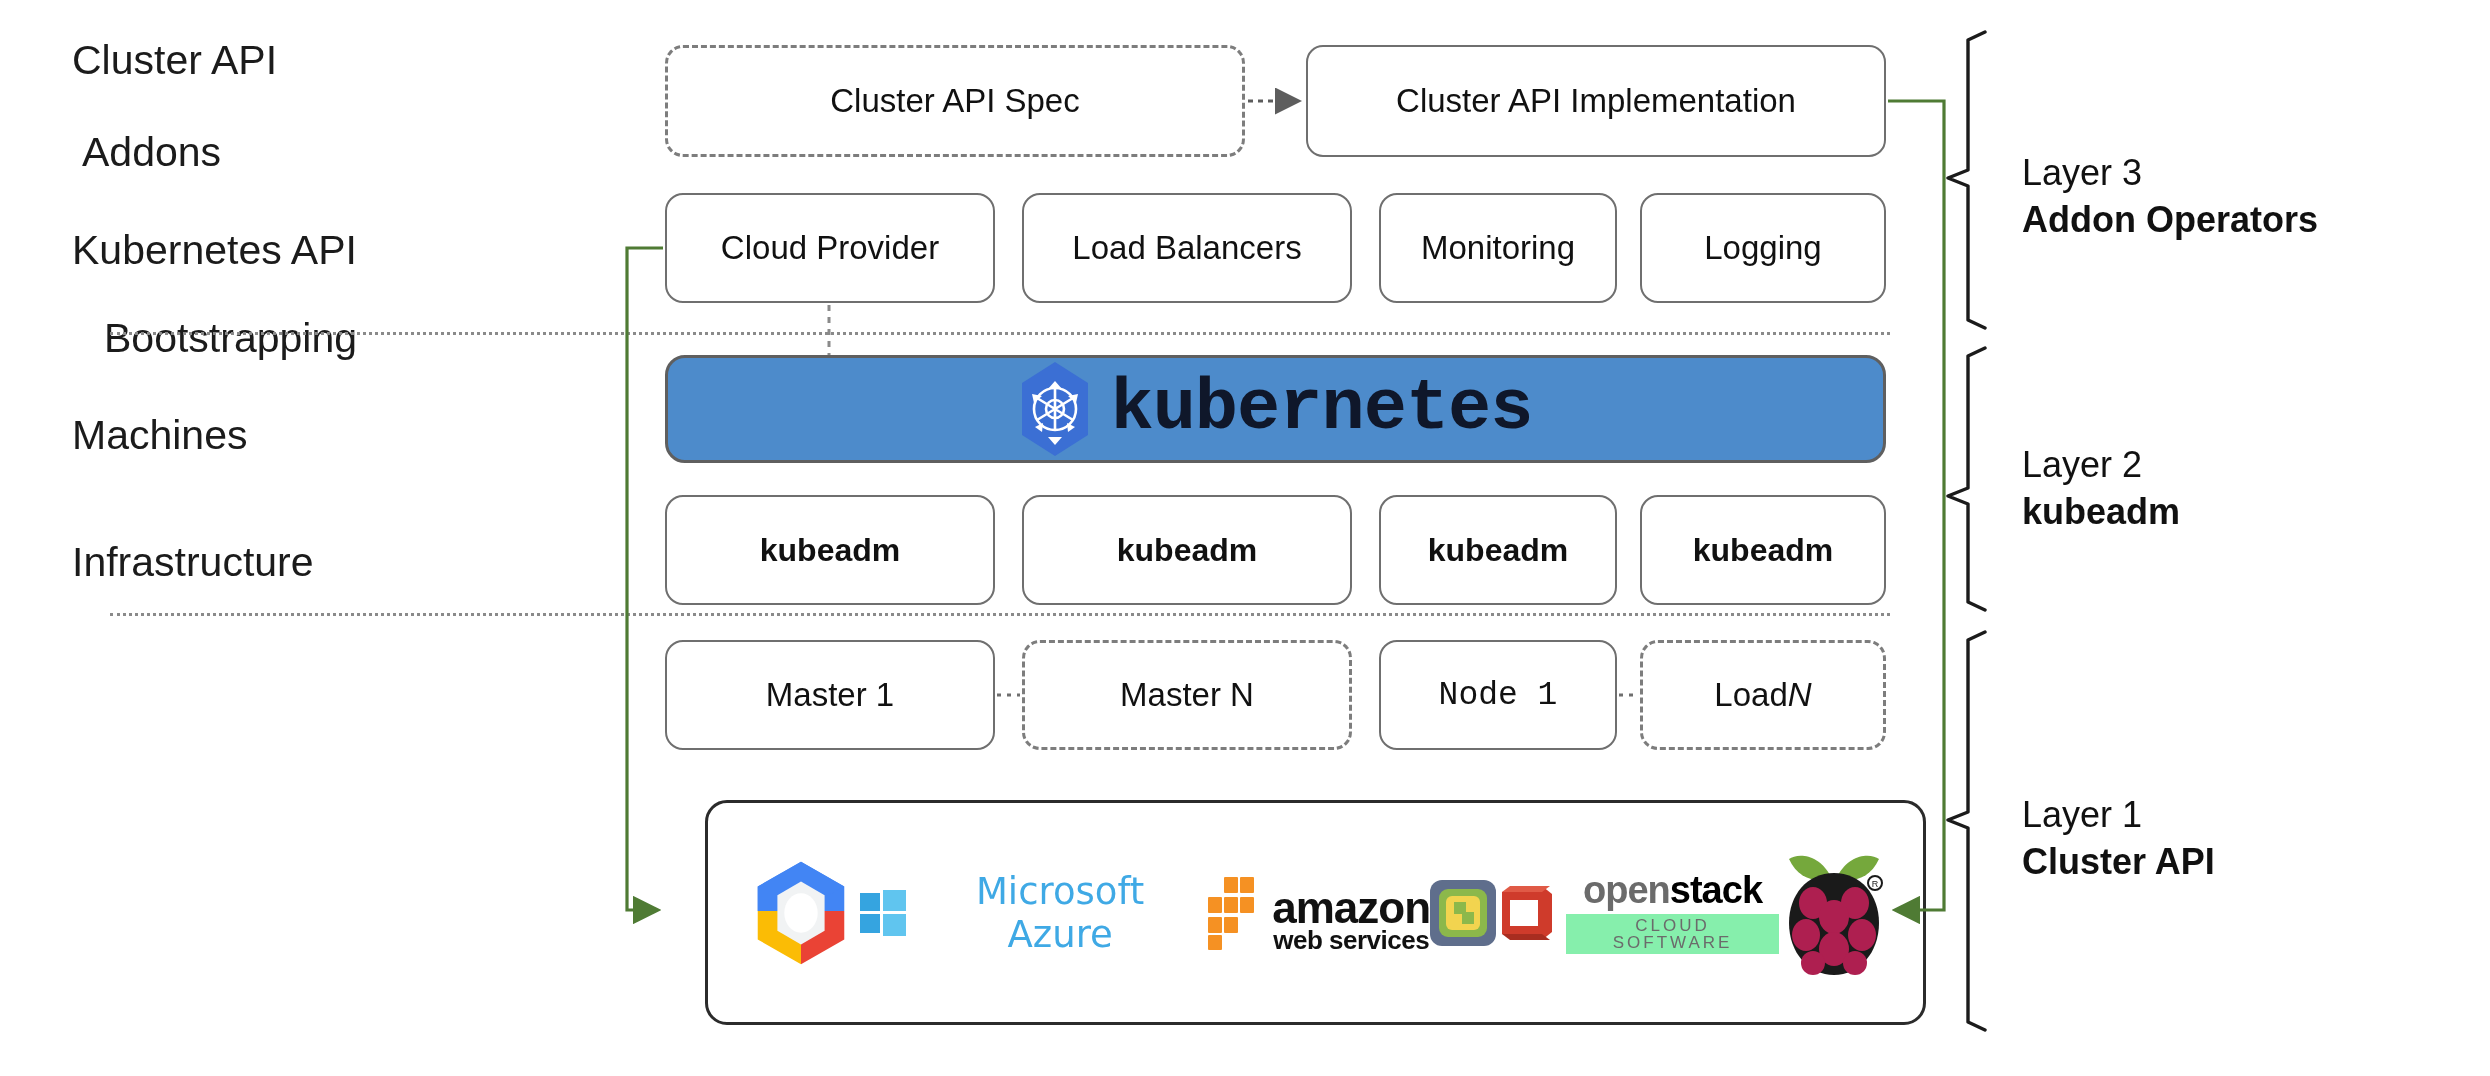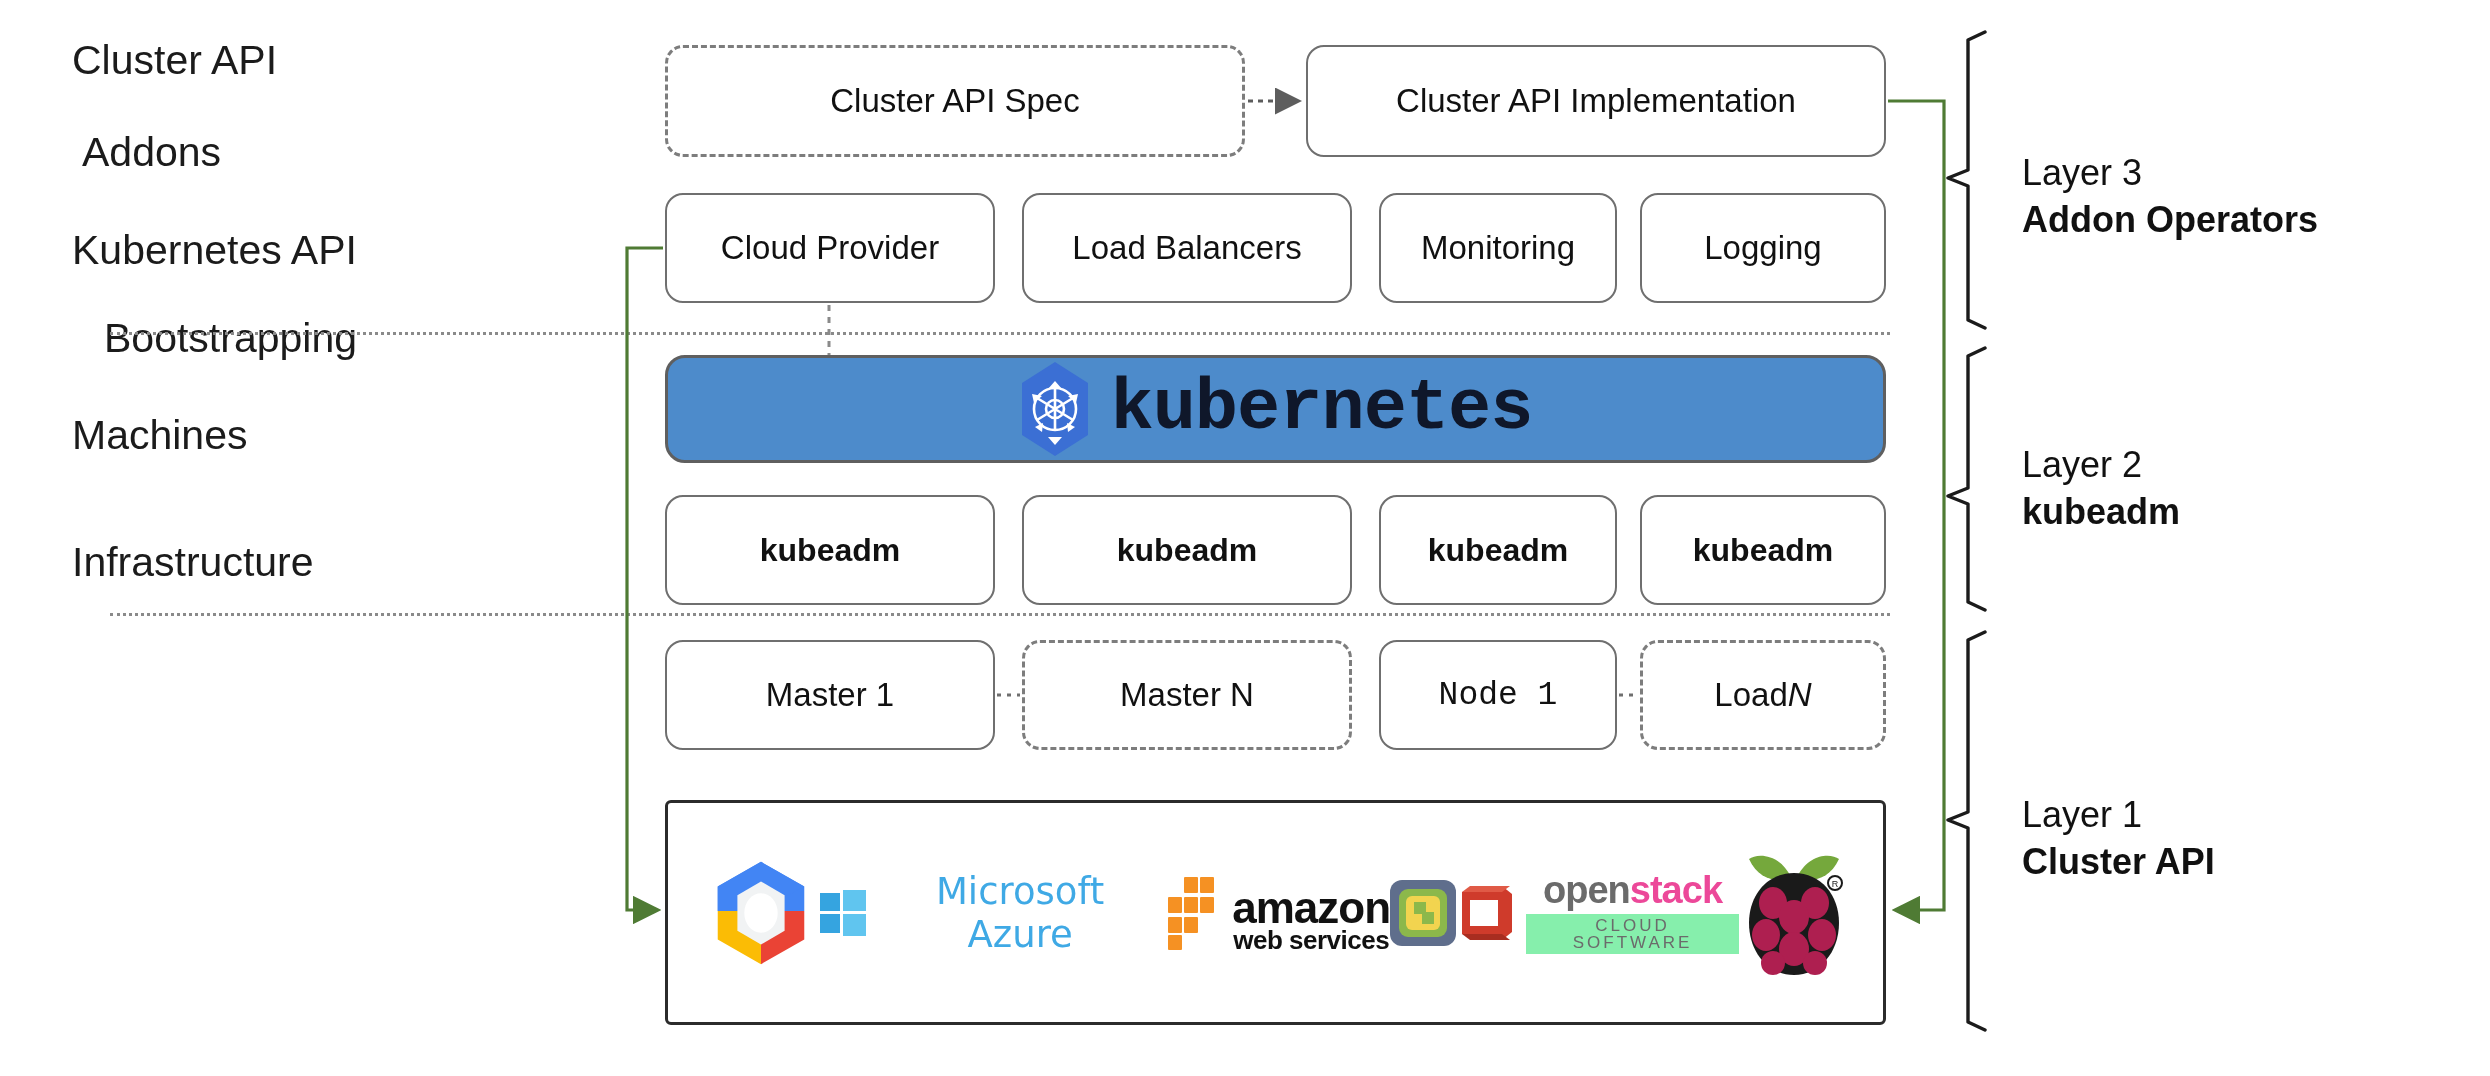--- a/index.html
+++ b/index.html
@@ -8,21 +8,21 @@
 
   
   .rowlabel{position:absolute;font-size:41px;line-height:1;color:#1b1b1b;white-space:nowrap;}
 
   
   .box{position:absolute;box-sizing:border-box;background:#ffffff;border:2.6px solid #6f6f6f;
        border-radius:18px;display:flex;align-items:center;justify-content:center;
        font-size:33px;color:#111;text-align:center;}
   .box.dashed{border-style:dashed;border-color:#7d7d7d;border-width:3px;}
   .box.bold{font-weight:bold;font-size:32px;}
-  .box.thick{border-color:#2b2b2b;border-width:3.4px;border-radius:6px;}
+  .box.thick{border-color:#2b2b2b;border-width:3.4px;border-radius:22px;margin-left:40px;}
 
   
   .kbar{position:absolute;box-sizing:border-box;background:#4d8bcb;border:3px solid #5f5f5f;
         border-radius:20px;display:flex;align-items:center;justify-content:center;gap:18px;}
   .kbar .ktext{font-size:72px;font-weight:bold;color:#0f172a;letter-spacing:-1px;
         font-family:Liberation Mono, monospace;}
 
   
   .sep{position:absolute;height:0;border-top:3px dotted #8a8a8a;}
 
@@ -42,21 +42,21 @@
   <div class="rowlabel" style="left:72px;top:230px;">Kubernetes API</div>
   <div class="rowlabel" style="left:72px;top:318px;margin-left:32px;">Bootstrapping</div>
   <div class="rowlabel" style="left:72px;top:415px;">Machines</div>
   <div class="rowlabel" style="left:72px;top:542px;">Infrastructure</div>
 
   <div class="sep" style="left:110px;top:332px;width:1780px;"></div>
   <div class="sep" style="left:110px;top:613px;width:1780px;"></div>
 
   <div class="box dashed" style="left:665px;top:45px;width:580px;height:112px;">Cluster API Spec</div>
 
-  <div class="box" style="left:1306px;top:45px;width:580px;height:112px;">Cluster API Implementation</div>
+  <div class="box" style="left:1306px;top:45px;width:580px;height:112px;border-radius:17px;">Cluster API Implementation</div>
 
   <div class="box" style="left:665px;top:193px;width:330px;height:110px;">Cloud Provider</div>
   <div class="box" style="left:1022px;top:193px;width:330px;height:110px;">Load Balancers</div>
   <div class="box" style="left:1379px;top:193px;width:238px;height:110px;">Monitoring</div>
   <div class="box" style="left:1640px;top:193px;width:246px;height:110px;">Logging</div>
 
   <div class="kbar" style="left:665px;top:355px;width:1221px;height:108px;">
     <span style="display:block;width:74px;height:96px;">
       <svg viewBox="0 0 74 96" width="74" height="96" aria-hidden="true">
         <path d="M37 1 L70 22 L70 74 L37 95 L4 74 L4 22 Z" fill="#3b6fd4"></path>
@@ -152,21 +152,21 @@
       <span style="display:block;width:60px;height:62px;">
         <svg viewBox="0 0 60 62" width="60" height="62" aria-hidden="true">
           <path d="M6 10 L46 4 L56 12 L56 50 L46 58 L6 52 Z" fill="#cf3b2b"></path>
           <rect x="14" y="18" width="28" height="26" fill="#ffffff"></rect>
           <path d="M6 10 L14 4 L54 4 L46 10 Z" fill="#e05a46"></path>
           <path d="M6 52 L14 58 L54 58 L46 52 Z" fill="#a82d20"></path>
         </svg>
       </span>
       <span style="display:flex;flex-direction:column;line-height:1;">
         <span style="font-size:38px;font-weight:bold;letter-spacing:-1px;">
-          <span style="color:#6b6b6b;">open</span><span style="color:#ec4899;">stack</span>
+          <span style="color:#6b6b6b;">open</span><span style="color:#000000;">stack</span>
         </span>
         <span style="font-size:17px;color:#6b6b6b;letter-spacing:3px;background:#86efac;padding:3px 6px;margin-top:5px;">CLOUD SOFTWARE</span>
       </span>
     </span>
 
     <span style="display:block;width:110px;height:132px;">
       <svg viewBox="0 0 110 132" width="110" height="132" aria-hidden="true">
         <g fill="#75a83c">
           <path d="M52 30 C40 6 18 6 10 12 C20 34 40 36 52 30Z"></path>
           <path d="M58 30 C70 6 92 6 100 12 C90 34 70 36 58 30Z"></path>

